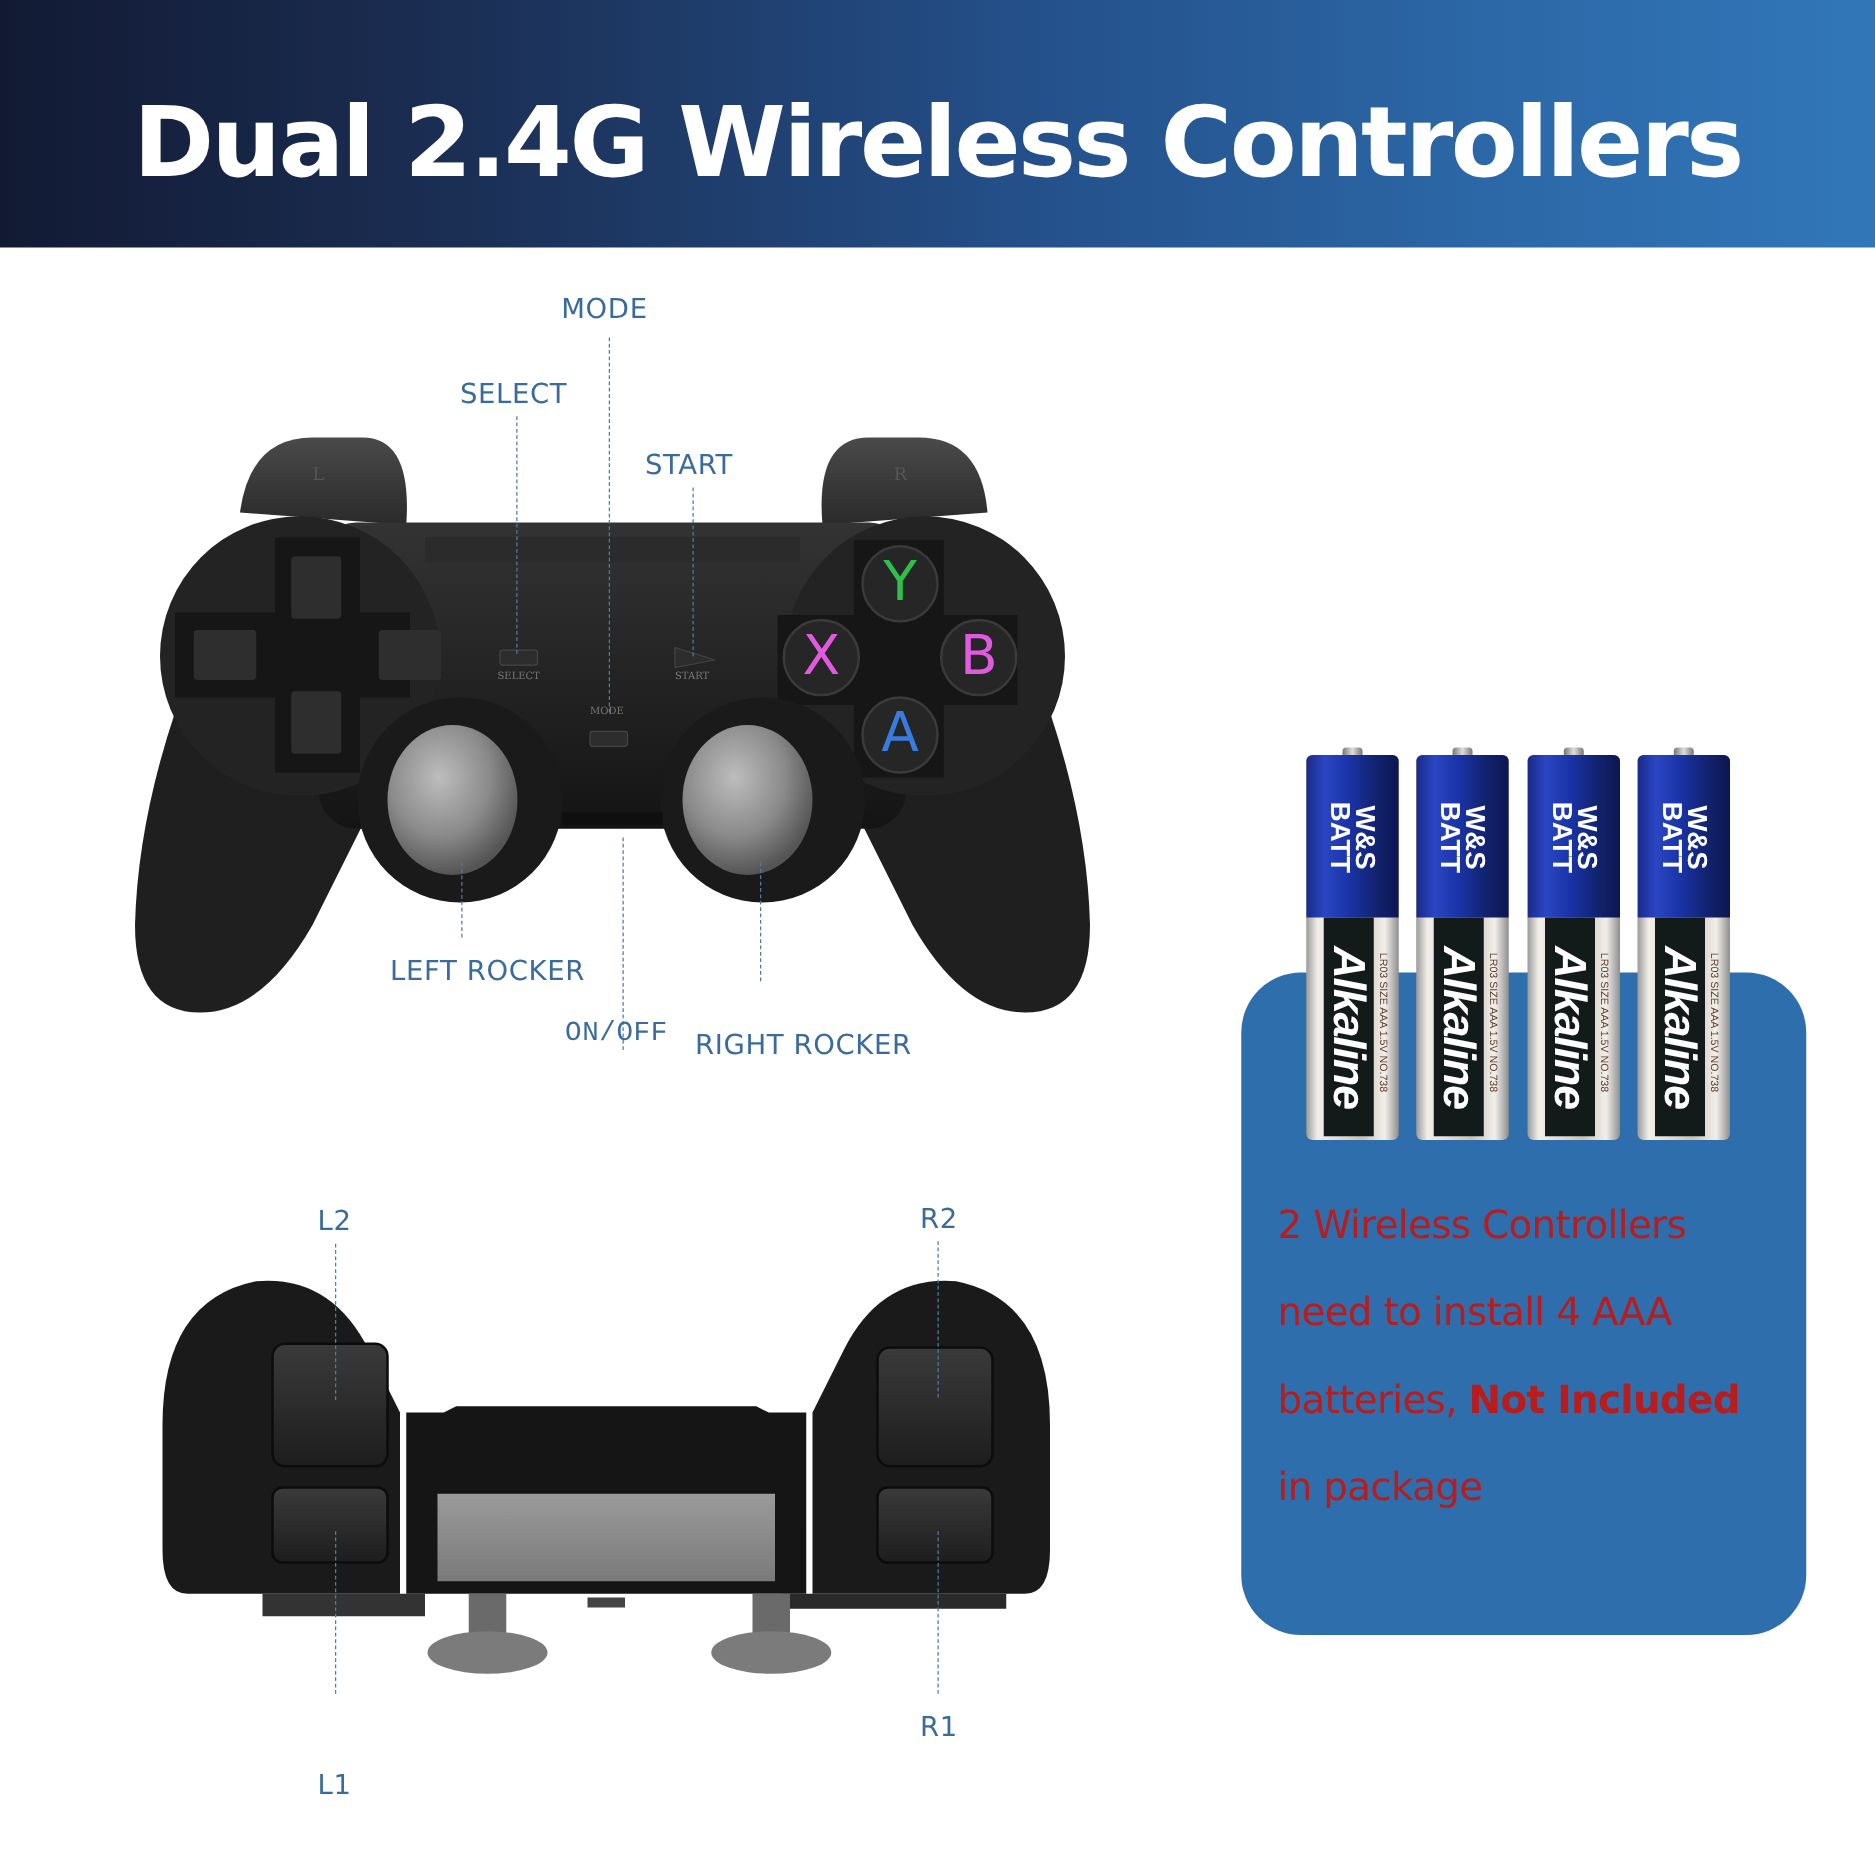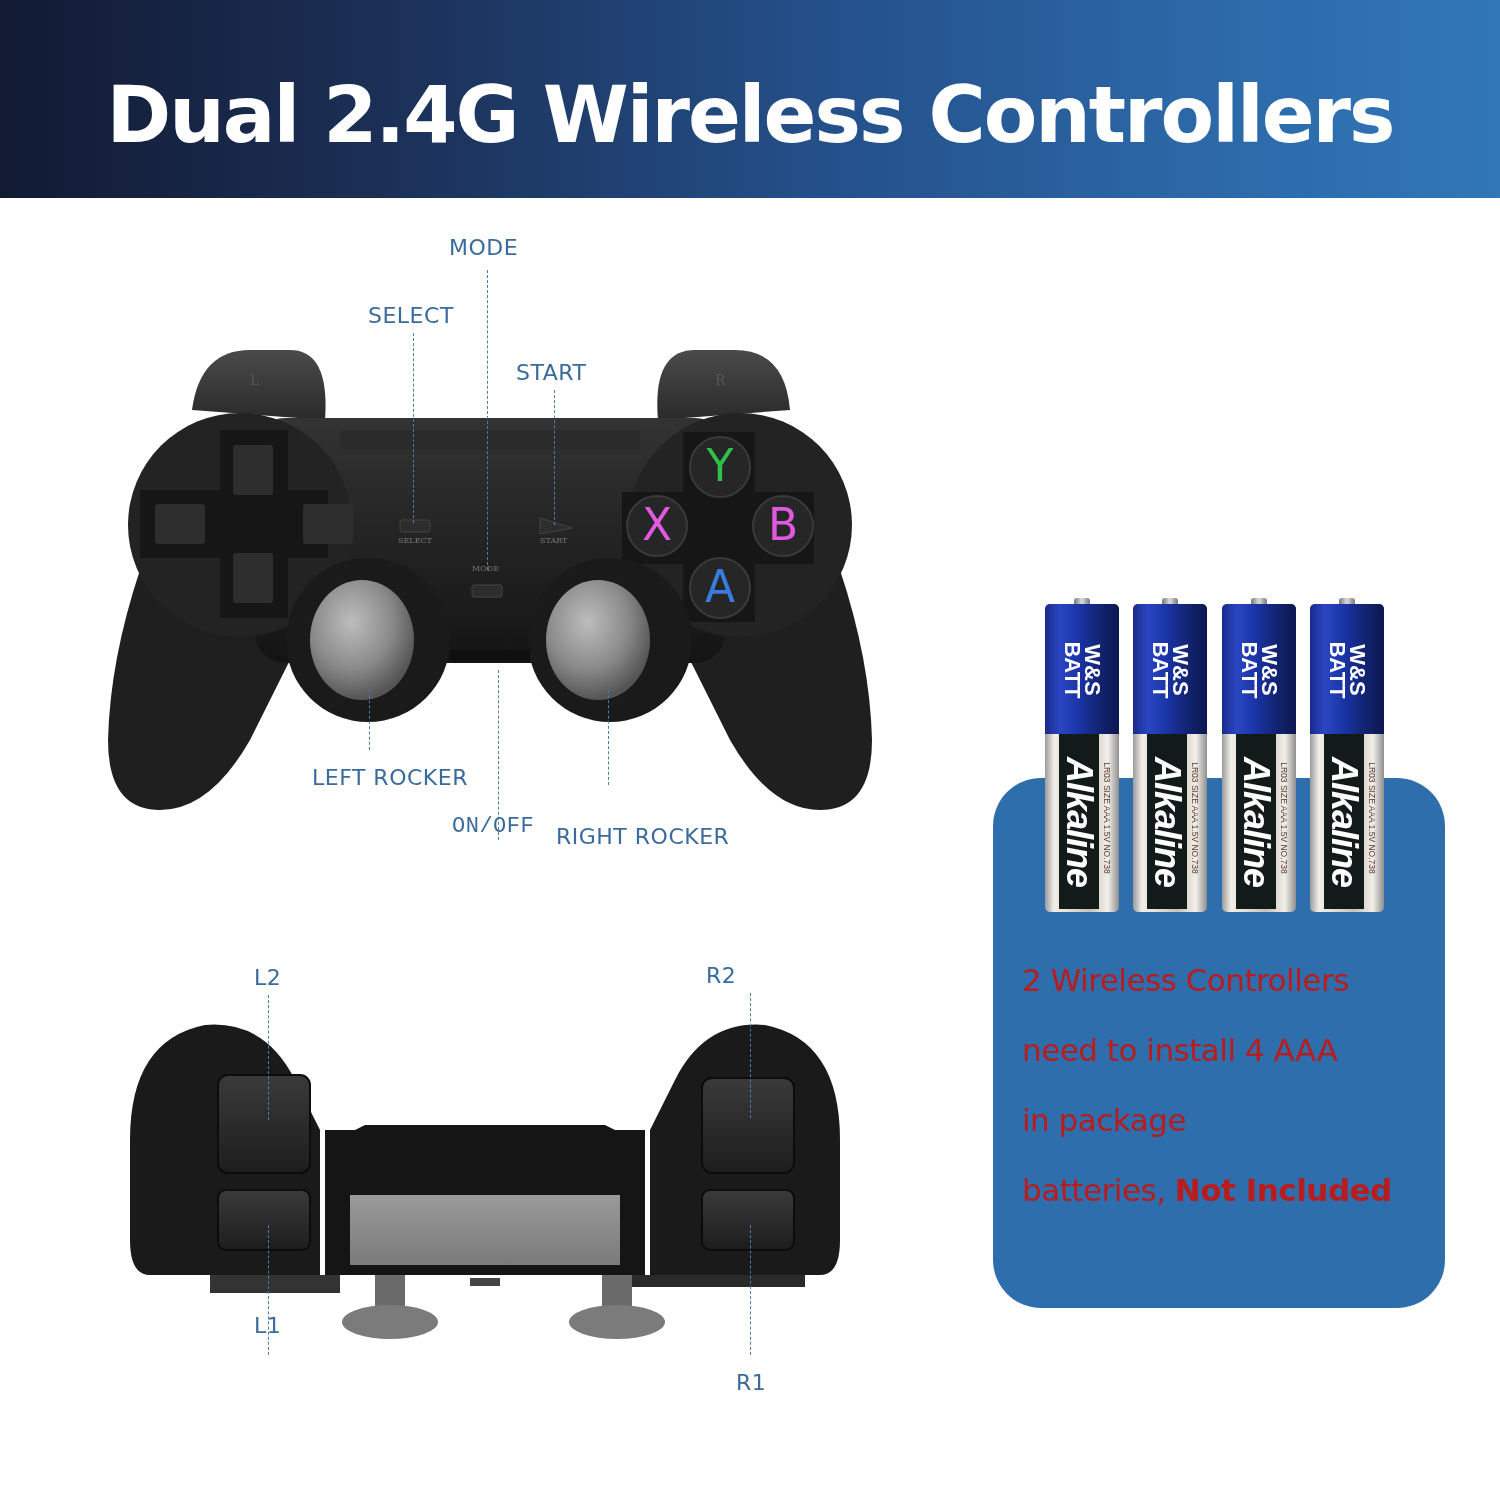--- a/index.html
+++ b/index.html
@@ -205,25 +205,25 @@
     <ellipse cx="265" cy="302" rx="48" ry="17" fill="#7b7b7b"></ellipse>
     <rect x="477" y="255" width="30" height="40" fill="#6a6a6a"></rect>
     <ellipse cx="492" cy="302" rx="48" ry="17" fill="#7b7b7b"></ellipse>
     <rect x="345" y="258" width="30" height="8" fill="#444"></rect>
   </svg>
 </div>
 
 <div class="callout" style="left:254px;top:965px;">L2</div>
 <div class="leader" style="left:268px;top:995px;height:125px;"></div>
 
-<div class="callout" style="left:706px;top:963px;text-align:center;">R2</div>
+<div class="callout" style="left:736px;top:963px;text-align:center;">R2</div>
 <div class="leader" style="left:750px;top:993px;height:125px;"></div>
 
 <div class="leader" style="left:268px;top:1225px;height:130px;"></div>
-<div class="callout" style="left:254px;top:1313px;">L1</div>
+<div class="callout" style="left:254px;top:1416px;">L1</div>
 
 <div class="leader" style="left:750px;top:1225px;height:130px;"></div>
 <div class="callout" style="left:736px;top:1370px;">R1</div>
 
 <div class="info-card"></div>
 
 <div class="battery" style="left:1045px;">
   <div class="tip"></div>
   <div class="body">
     <div class="cap"></div>
@@ -260,15 +260,15 @@
     <div class="band"></div>
     <div class="brand"><span>W&amp;S</span><br><span>BATT</span></div>
     <div class="alk">Alkaline</div>
     <div class="spec">LR03  SIZE AAA  1.5V  NO.738</div>
   </div>
 </div>
 
 <div class="info-text">
   <div>2 Wireless Controllers</div>
   <div>need to install 4 AAA</div>
+  <div><span>batteries, </span><b>Not Included</b></div>
   <div>in package</div>
-  <div><span>batteries, </span><b>Not Included</b></div>
 </div>
 
 </body></html>

